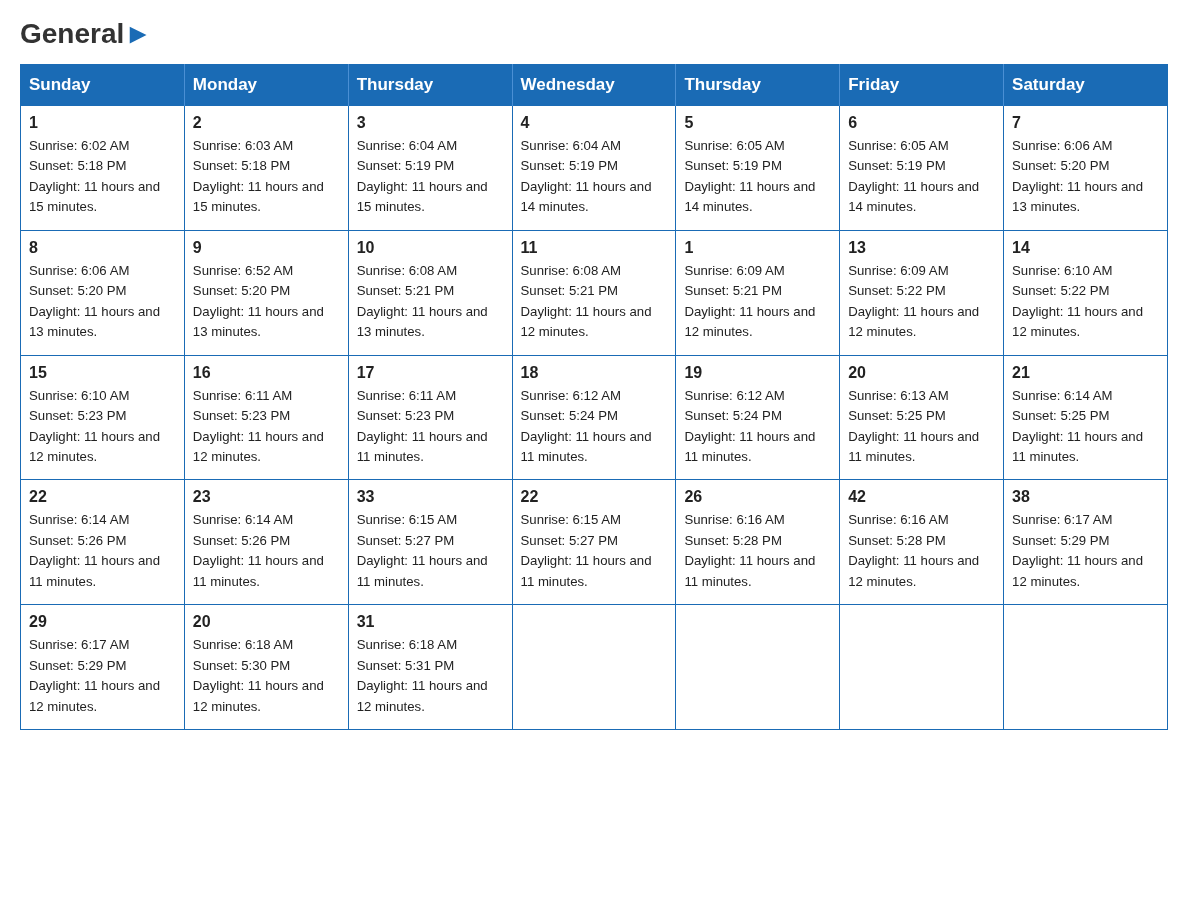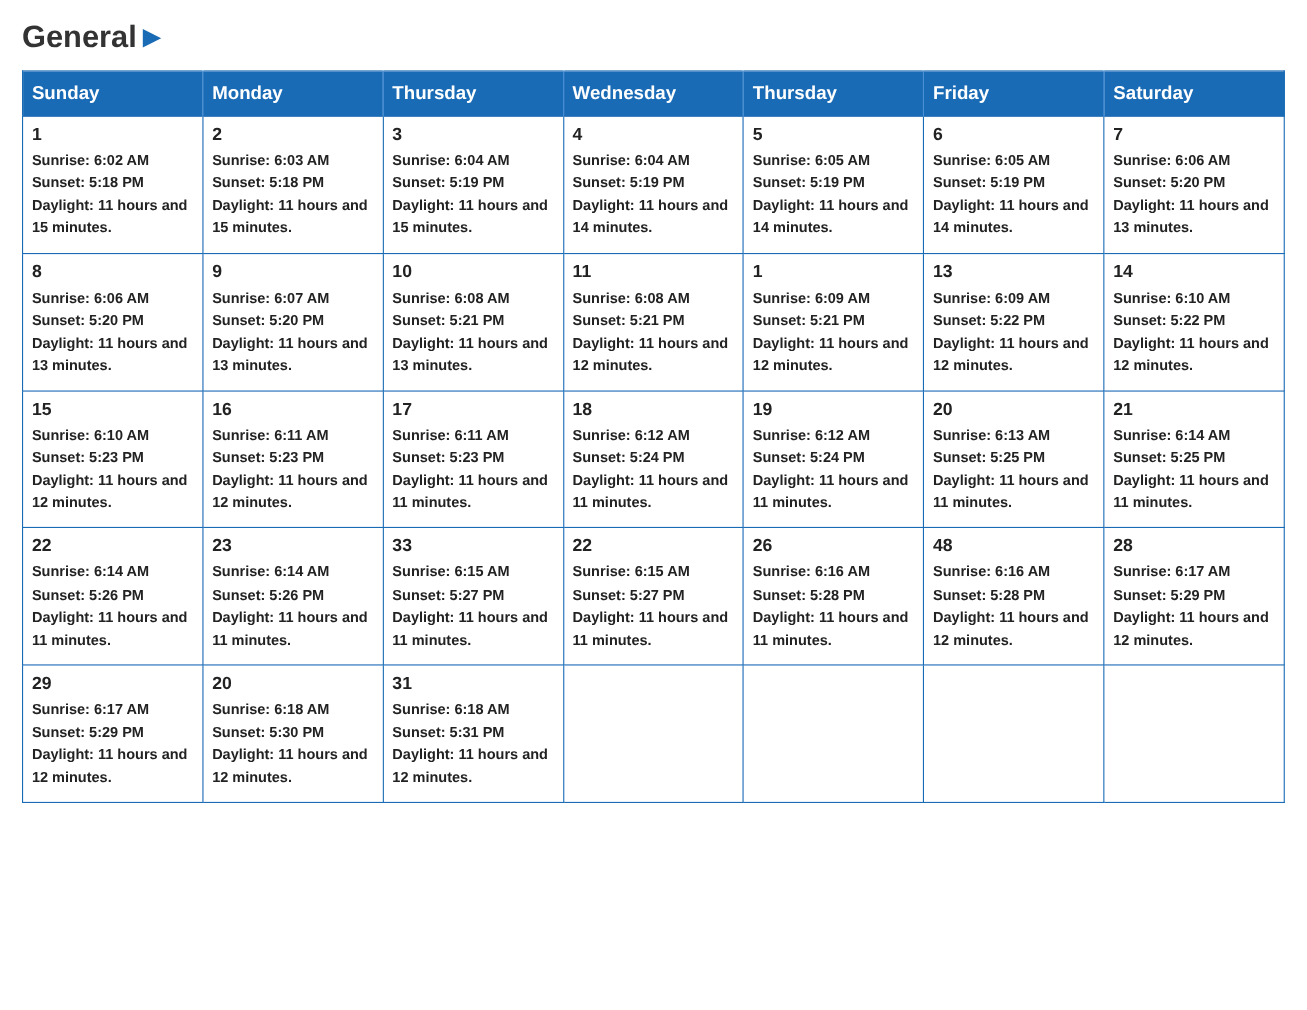--- a/index.html
+++ b/index.html
@@ -87,21 +87,20 @@
     .day-number {
       font-size: 16px;
       font-weight: bold;
       margin-bottom: 4px;
       display: block;
     }
     .day-info {
       font-size: 13.2px;
       line-height: 1.55;
       color: #222;
-      font-weight: bold;
     }
   </style>
 </head>
 <body>
 
 <div class="header">
   <div class="logo">
     <div class="logo-top">
       <span class="general">General</span><span class="arrow">►</span>
     </div>
@@ -189,21 +188,21 @@
         <span class="day-number">8</span>
         <div class="day-info">
           <span>Sunrise: 6:06 AM</span><br>
           <span>Sunset: 5:20 PM</span><br>
           <span>Daylight: 11 hours and 13 minutes.</span>
         </div>
       </td>
         <td>
         <span class="day-number">9</span>
         <div class="day-info">
-          <span>Sunrise: 6:07 AM</span><br>
+          <span>Sunrise: 6:52 AM</span><br>
           <span>Sunset: 5:20 PM</span><br>
           <span>Daylight: 11 hours and 13 minutes.</span>
         </div>
       </td>
         <td>
         <span class="day-number">10</span>
         <div class="day-info">
           <span>Sunrise: 6:08 AM</span><br>
           <span>Sunset: 5:21 PM</span><br>
           <span>Daylight: 11 hours and 13 minutes.</span>
@@ -335,29 +334,29 @@
       </td>
         <td>
         <span class="day-number">26</span>
         <div class="day-info">
           <span>Sunrise: 6:16 AM</span><br>
           <span>Sunset: 5:28 PM</span><br>
           <span>Daylight: 11 hours and 11 minutes.</span>
         </div>
       </td>
         <td>
-        <span class="day-number">48</span>
+        <span class="day-number">42</span>
         <div class="day-info">
           <span>Sunrise: 6:16 AM</span><br>
           <span>Sunset: 5:28 PM</span><br>
           <span>Daylight: 11 hours and 12 minutes.</span>
         </div>
       </td>
         <td>
-        <span class="day-number">28</span>
+        <span class="day-number">38</span>
         <div class="day-info">
           <span>Sunrise: 6:17 AM</span><br>
           <span>Sunset: 5:29 PM</span><br>
           <span>Daylight: 11 hours and 12 minutes.</span>
         </div>
       </td>
       </tr>
       <tr>
         <td>
         <span class="day-number">29</span>

